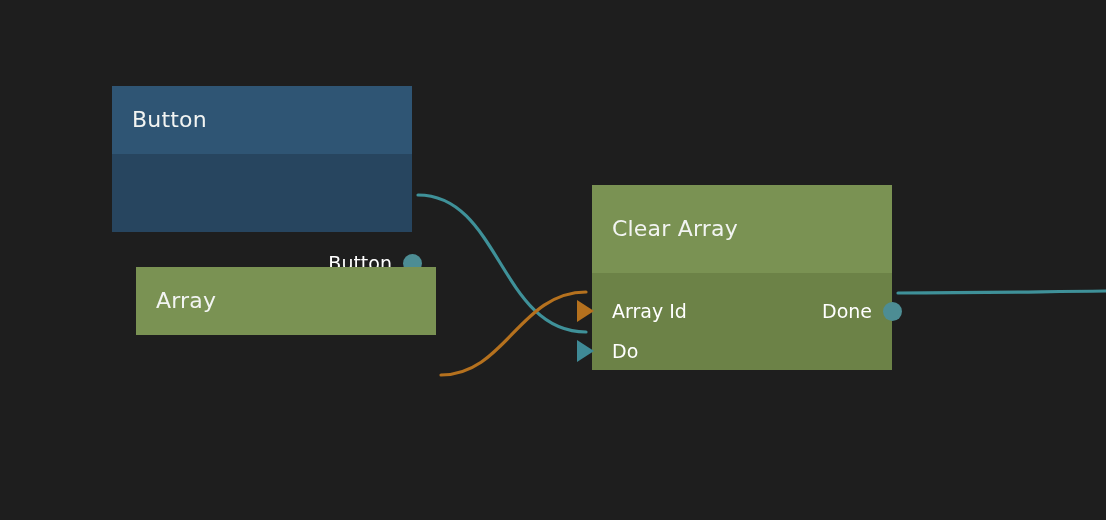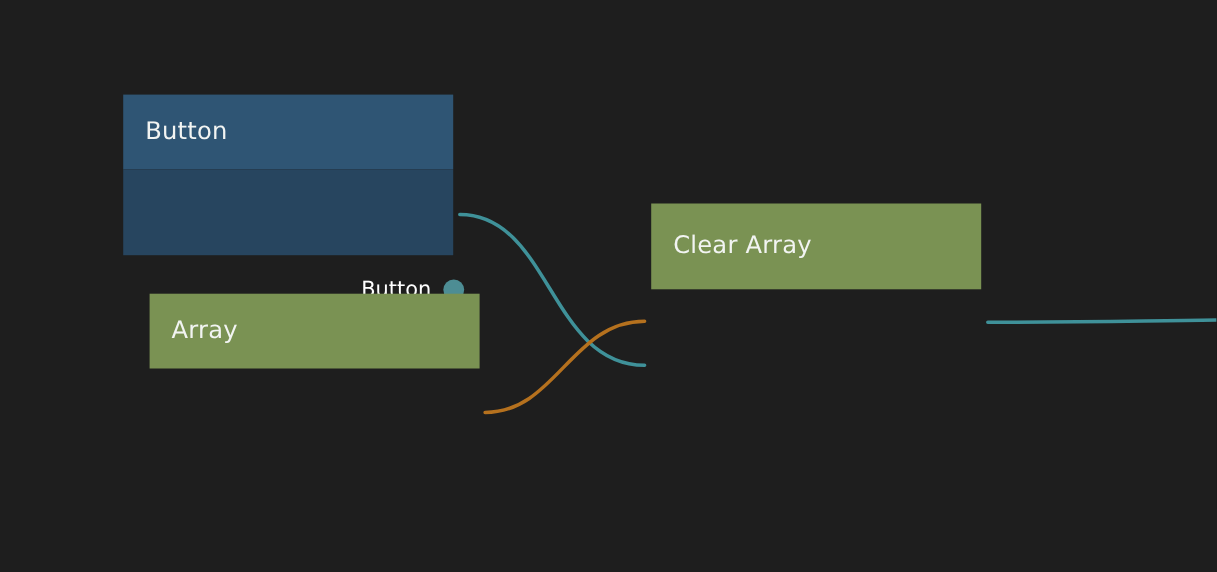--- a/index.html
+++ b/index.html
@@ -84,21 +84,21 @@
   
   #node-button { left: 112px; top: 86px; width: 300px; height: 146px; }
   #node-button .node-header { height: 68px; background: #2f5574; }
   #node-button .node-body   { background: #27455f; }
   
   #node-array { left: 136px; top: 267px; width: 300px; height: 145px; }
   #node-array .node-header { height: 68px; background: #7a9253; }
   #node-array .node-body   { background: #6c8247; }
   
   #node-clear-array { left: 592px; top: 185px; width: 300px; height: 185px; }
-  #node-clear-array .node-header { height: 78px; background: #7a9253; }
+  #node-clear-array .node-header { height: 88px; background: #7a9253; }
   #node-clear-array .node-body   { background: #6c8247; }
 </style>
 </head>
 <body>
 
 <div id="canvas">
 
   <svg id="wires" viewBox="0 0 1106 520" xmlns="http://www.w3.org/2000/svg">
     <path d="M 418 195 C 500 195, 500 332, 586 332" fill="none" stroke="#3f9199" stroke-width="3.2" stroke-linecap="round"></path>
     <path d="M 441 375 C 505 375, 520 292, 586 292" fill="none" stroke="#b5711e" stroke-width="3.2" stroke-linecap="round"></path>
@@ -120,15 +120,32 @@
   <div class="node" id="node-array">
     <div class="node-header">
       <span class="node-title">Array</span>
     </div>
   </div>
 
   <div class="node" id="node-clear-array">
     <div class="node-header">
       <span class="node-title">Clear Array</span>
     </div>
+    <div class="node-body">
+
+      <div class="port-row in" style="top:26px;">
+        <span class="port-label">Array Id</span>
+      </div>
+      <span class="port-arrow" style="left:-15px; top:27px; border-left:17px solid #b5711e;"></span>
+
+      <div class="port-row in" style="top:66px;">
+        <span class="port-label">Do</span>
+      </div>
+      <span class="port-arrow" style="left:-15px; top:67px; border-left:17px solid #3f8a96;"></span>
+
+      <div class="port-row out" style="top:26px;">
+        <span class="port-label">Done</span>
+      </div>
+      <span class="port-dot" style="right:-9.5px; top:28.5px; background:#4d8d94;"></span>
+    </div>
   </div>
 
 </div>
 
 </body></html>

